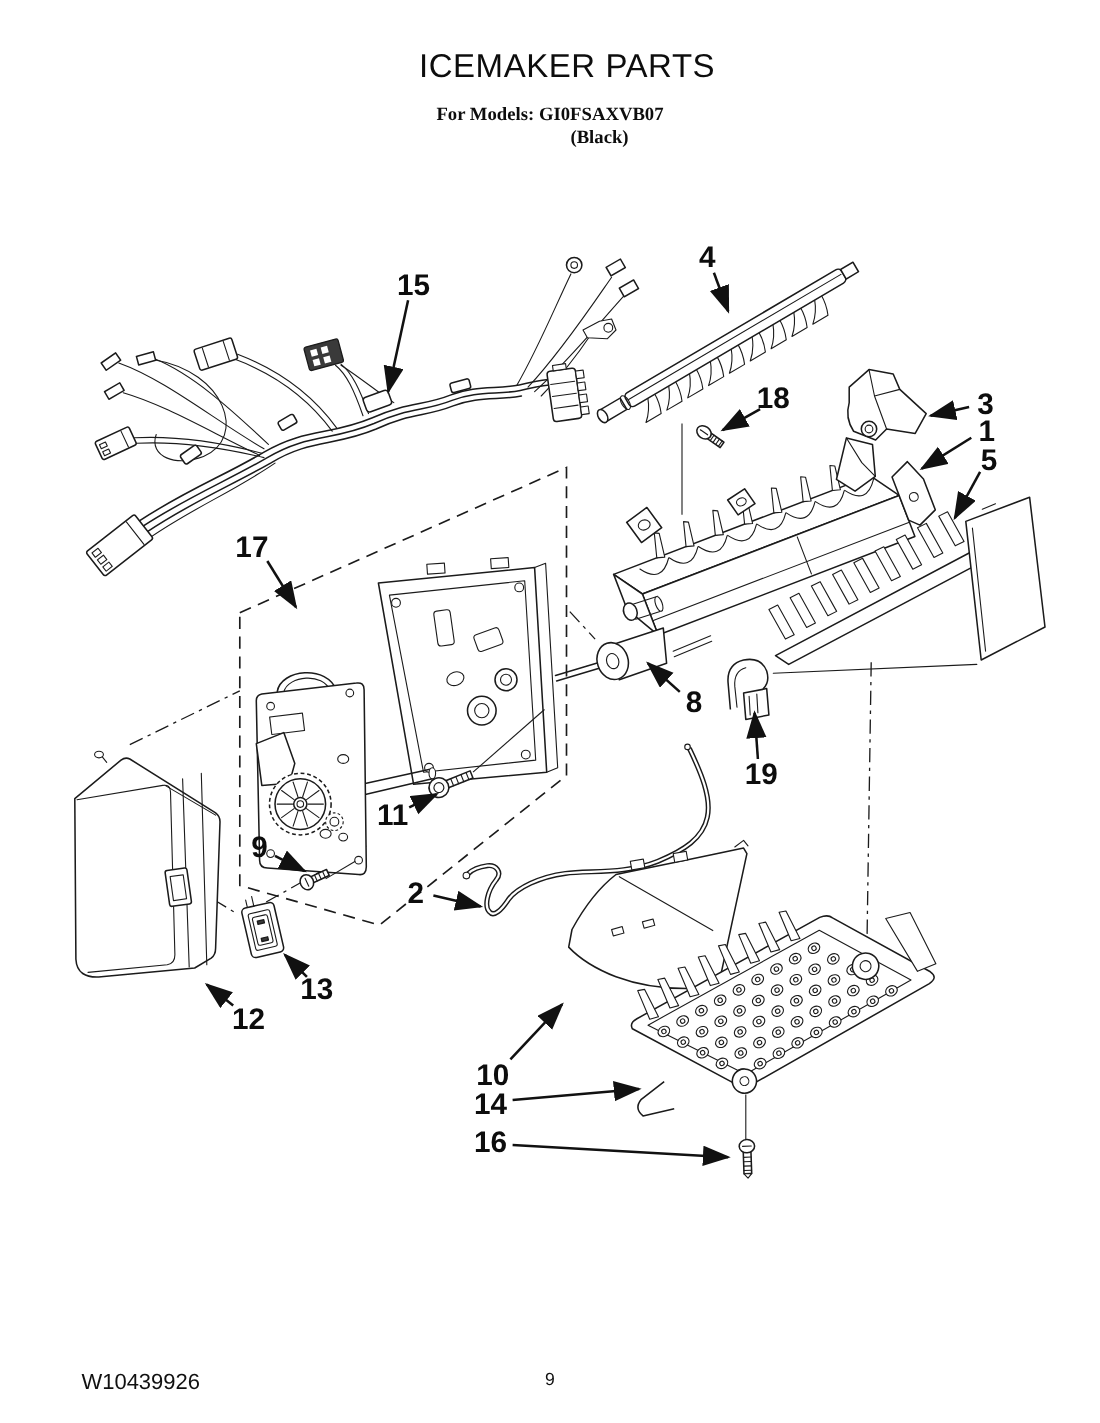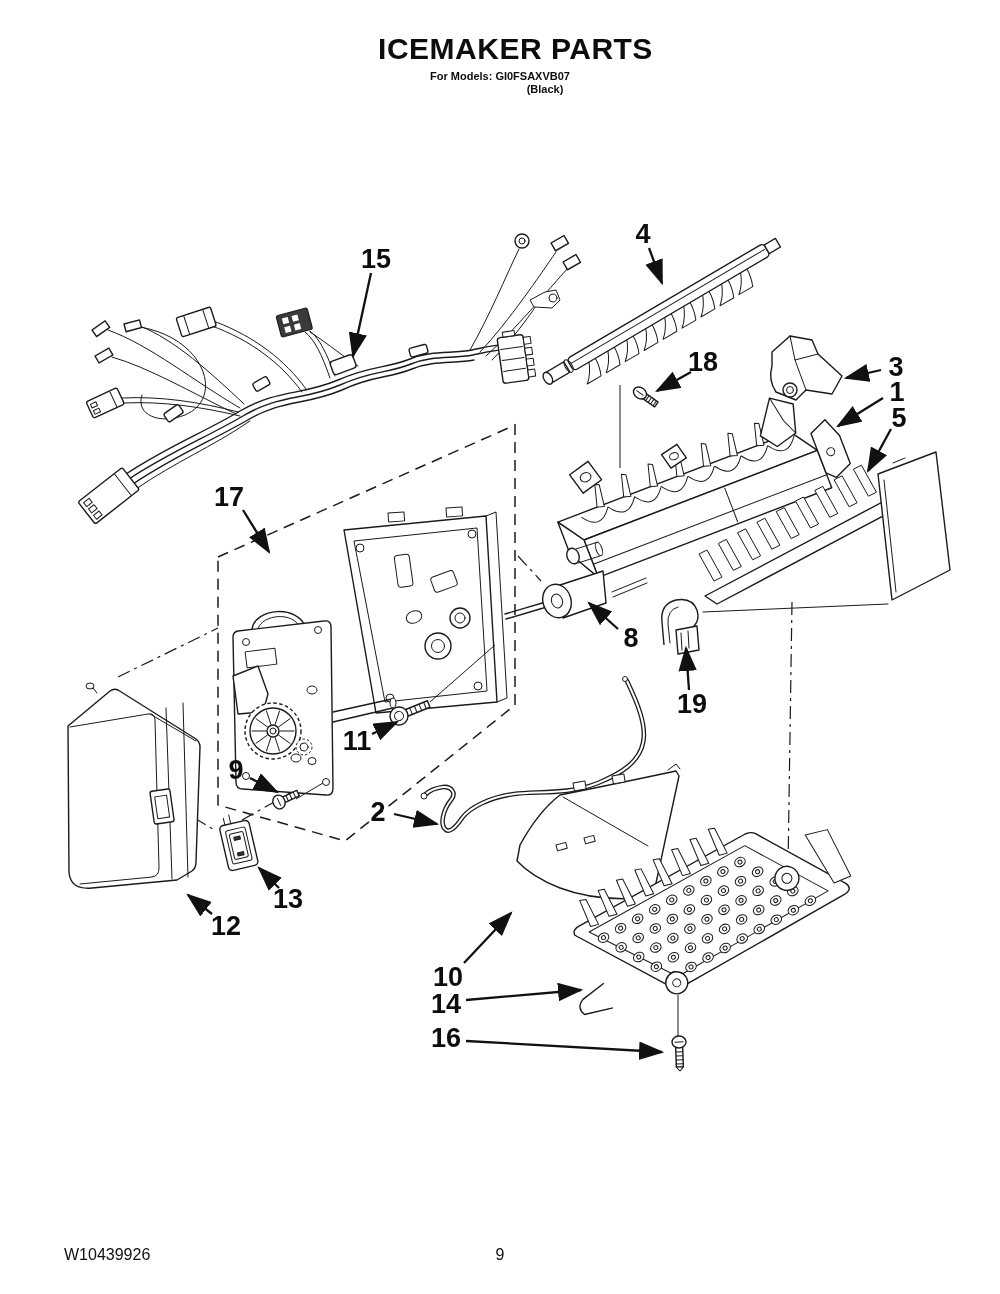--- a/index.html
+++ b/index.html
@@ -1,24 +1,24 @@
 <!DOCTYPE html>
 <html><head>
 <meta charset="utf-8">
 <style>
   html,body{margin:0;padding:0;background:#e8e8e8;}
   .page{position:relative;width:1000px;height:1294px;background:#ffffff;margin:0 auto;
         font-family:"Liberation Sans", sans-serif;color:#111;overflow:hidden;}
   .titleblock{position:absolute;top:28px;left:0;width:100%;text-align:center;}
-  .titleblock h1{margin:4px;font-size:30px;font-weight:bold;letter-spacing:.5px;color:#0d0d0d;padding-left:31px;}
-  .sub{font-size:11px;font-weight:bold;margin-top:3px;color:#0d0d0d;}
+  .titleblock h1{margin:16px;font-size:30px;font-weight:normal;letter-spacing:.5px;color:#0d0d0d;padding-left:31px;}
+  .sub{font-size:17px;font-weight:bold;margin-top:3px;color:#0d0d0d;font-family:Liberation Serif, serif;}
   .finish{transform:translateX(45px);margin-top:1px;}
   .footer-note{position:absolute;top:1220px;left:0;width:100%;text-align:center;
                font-size:13.5px;font-weight:bold;letter-spacing:.2px;}
-  .docnum{position:absolute;top:1246px;left:64px;font-size:16px;}
+  .docnum{position:absolute;top:1246px;left:74px;font-size:20px;}
   .pagenum{position:absolute;top:1246px;left:0;width:100%;text-align:center;font-size:16px;}
   svg.diagram{position:absolute;left:0;top:0;}
   .ln{fill:none;stroke:#1b1b1b;stroke-width:1.4;stroke-linecap:round;stroke-linejoin:round;}
   .fw{fill:#ffffff;stroke:#1b1b1b;stroke-width:1.4;stroke-linejoin:round;}
   .fg{fill:#3a3a3a;stroke:#1b1b1b;stroke-width:1.2;stroke-linejoin:round;}
   .thin{stroke-width:1;}
   .dash{fill:none;stroke:#1b1b1b;stroke-width:1.5;stroke-dasharray:11 7;}
   .dashdot{fill:none;stroke:#1b1b1b;stroke-width:1.2;stroke-dasharray:13 5 3 5;}
   .leader{fill:none;stroke:#1b1b1b;stroke-width:1;}
   .tubeA{fill:none;stroke:#1b1b1b;stroke-width:4.6;stroke-linecap:round;}

